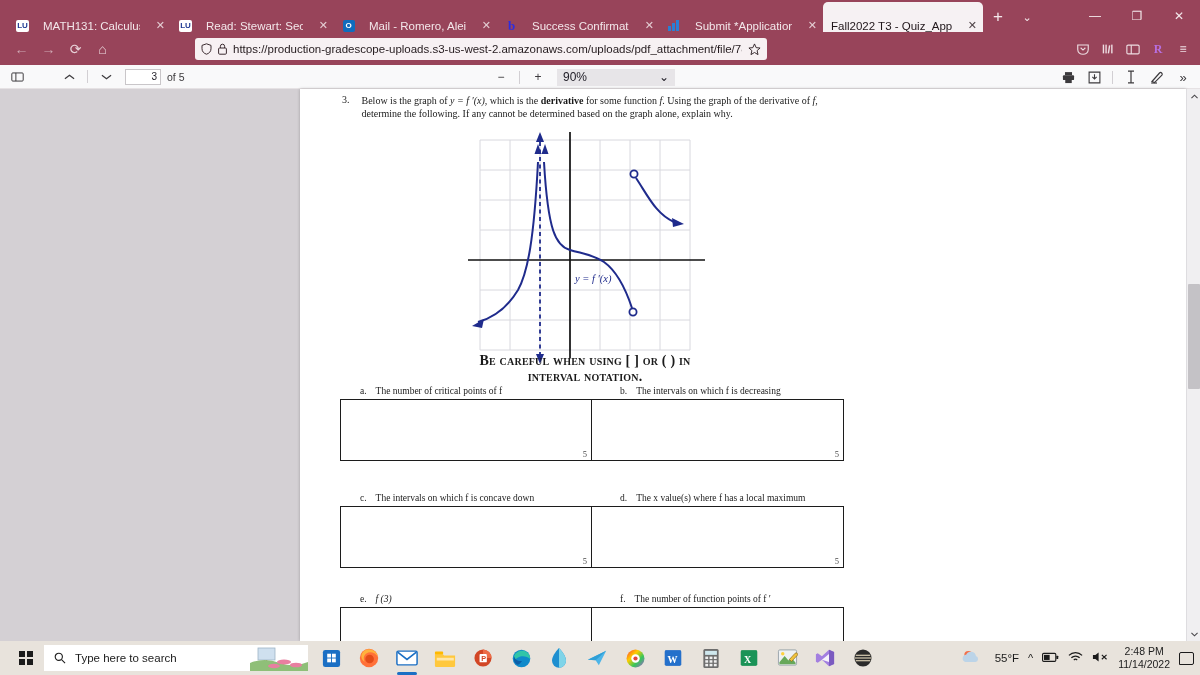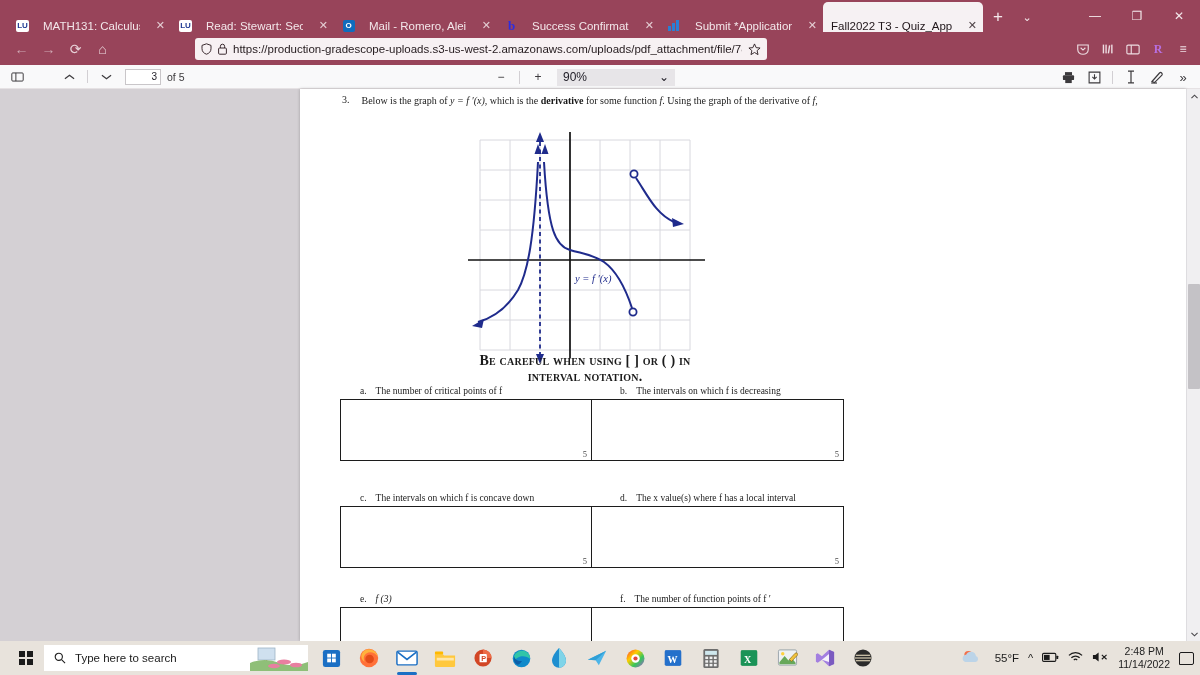--- a/index.html
+++ b/index.html
@@ -313,20 +313,21 @@
   </div>
 
   <div class="viewport">
     <div class="page">
       <div class="doc">
 
         <div class="qrow">
           <div class="qnum">3.</div>
           <div class="qtext">
             <span>Below is the graph of </span><span class="it">y = f ′(x)</span><span>, which is the </span><b>derivative</b><span> for some function </span><span class="it">f</span><span>. Using the graph of the derivative of </span><span class="it">f</span><span>,</span><br>
+            <span>determine the following. If any cannot be determined based on the graph alone, explain why.</span>
           </div>
         </div>
 
         <div class="graphwrap">
           <svg width="250" height="245" viewBox="0 0 250 245">
 
             <g stroke="#d8d8de" stroke-width="1">
               <line x1="20" y1="18" x2="20" y2="228"></line>
               <line x1="50" y1="18" x2="50" y2="228"></line>
               <line x1="80" y1="18" x2="80" y2="228"></line>
@@ -395,21 +396,21 @@
         </div>
 
         <div class="ansblock" style="top:404px;">
           <div class="ansheads">
             <div class="h">
               <span>c.</span>
               <span>The intervals on which f is concave down</span>
             </div>
             <div class="h" style="padding-left:28px;">
               <span>d.</span>
-              <span>The x value(s) where f has a local interval</span>
+              <span>The x value(s) where f has a local maximum</span>
             </div>
           </div>
           <div class="boxes">
             <div class="abox">
               <span class="pt">5</span>
             </div>
             <div class="abox">
               <span class="pt">5</span>
             </div>
           </div>

